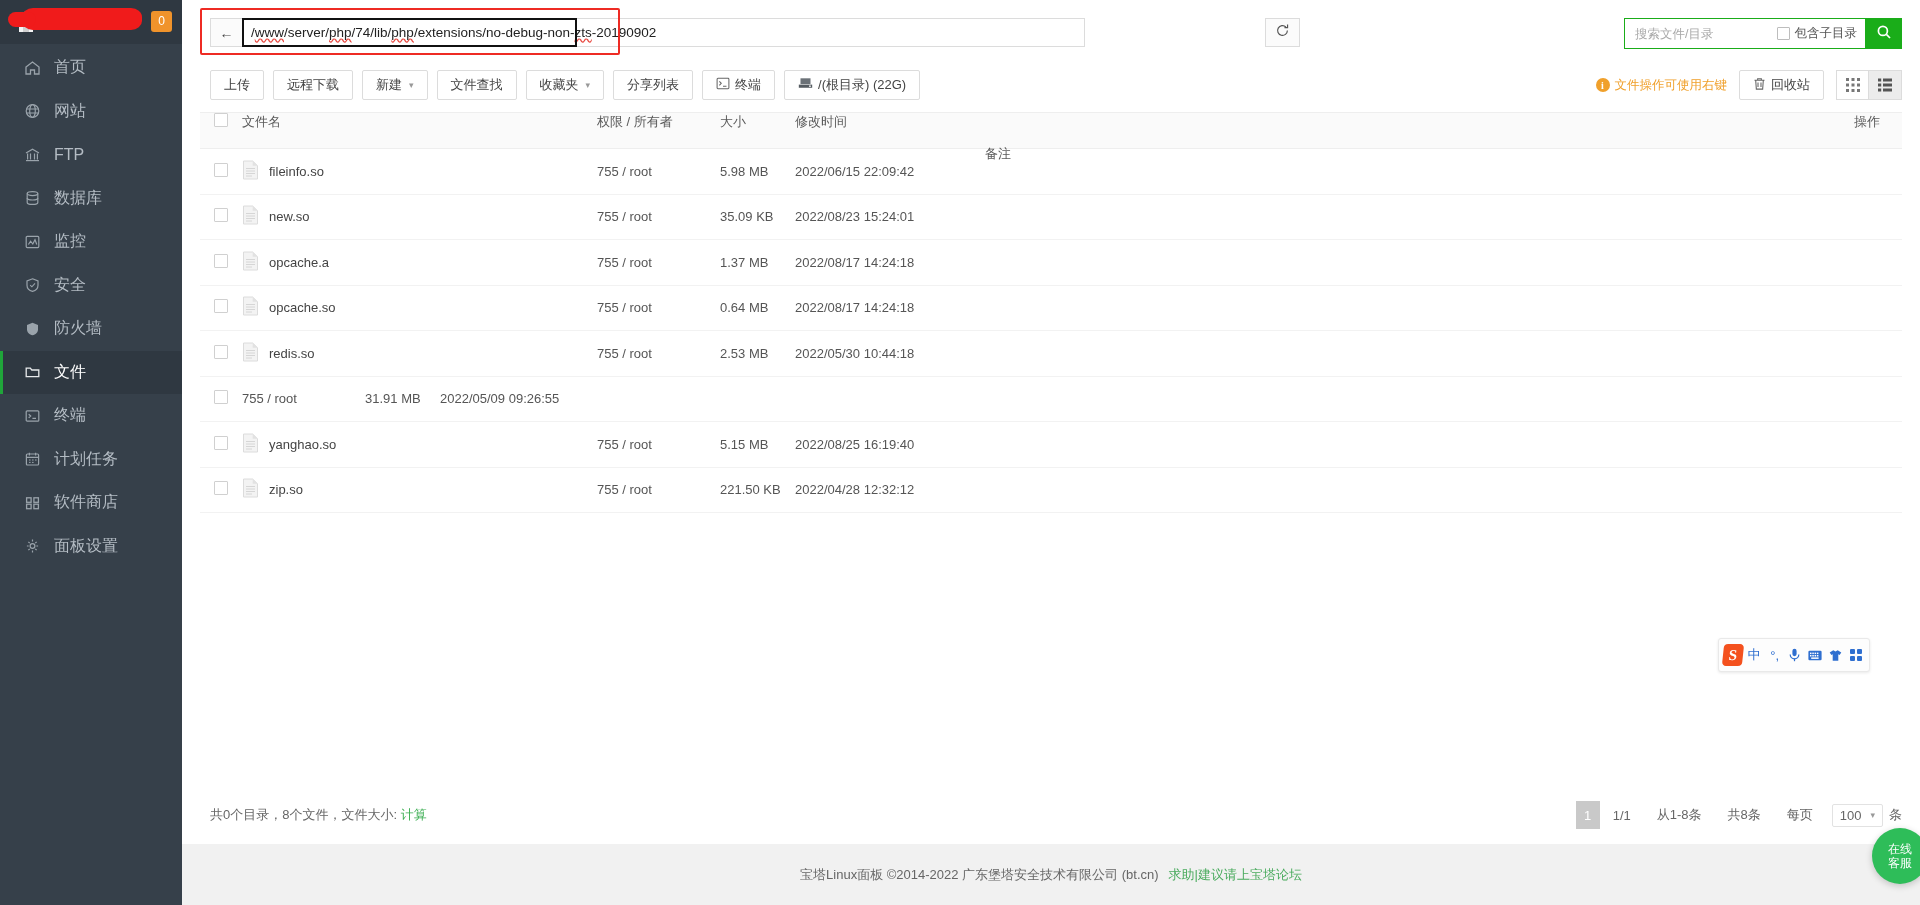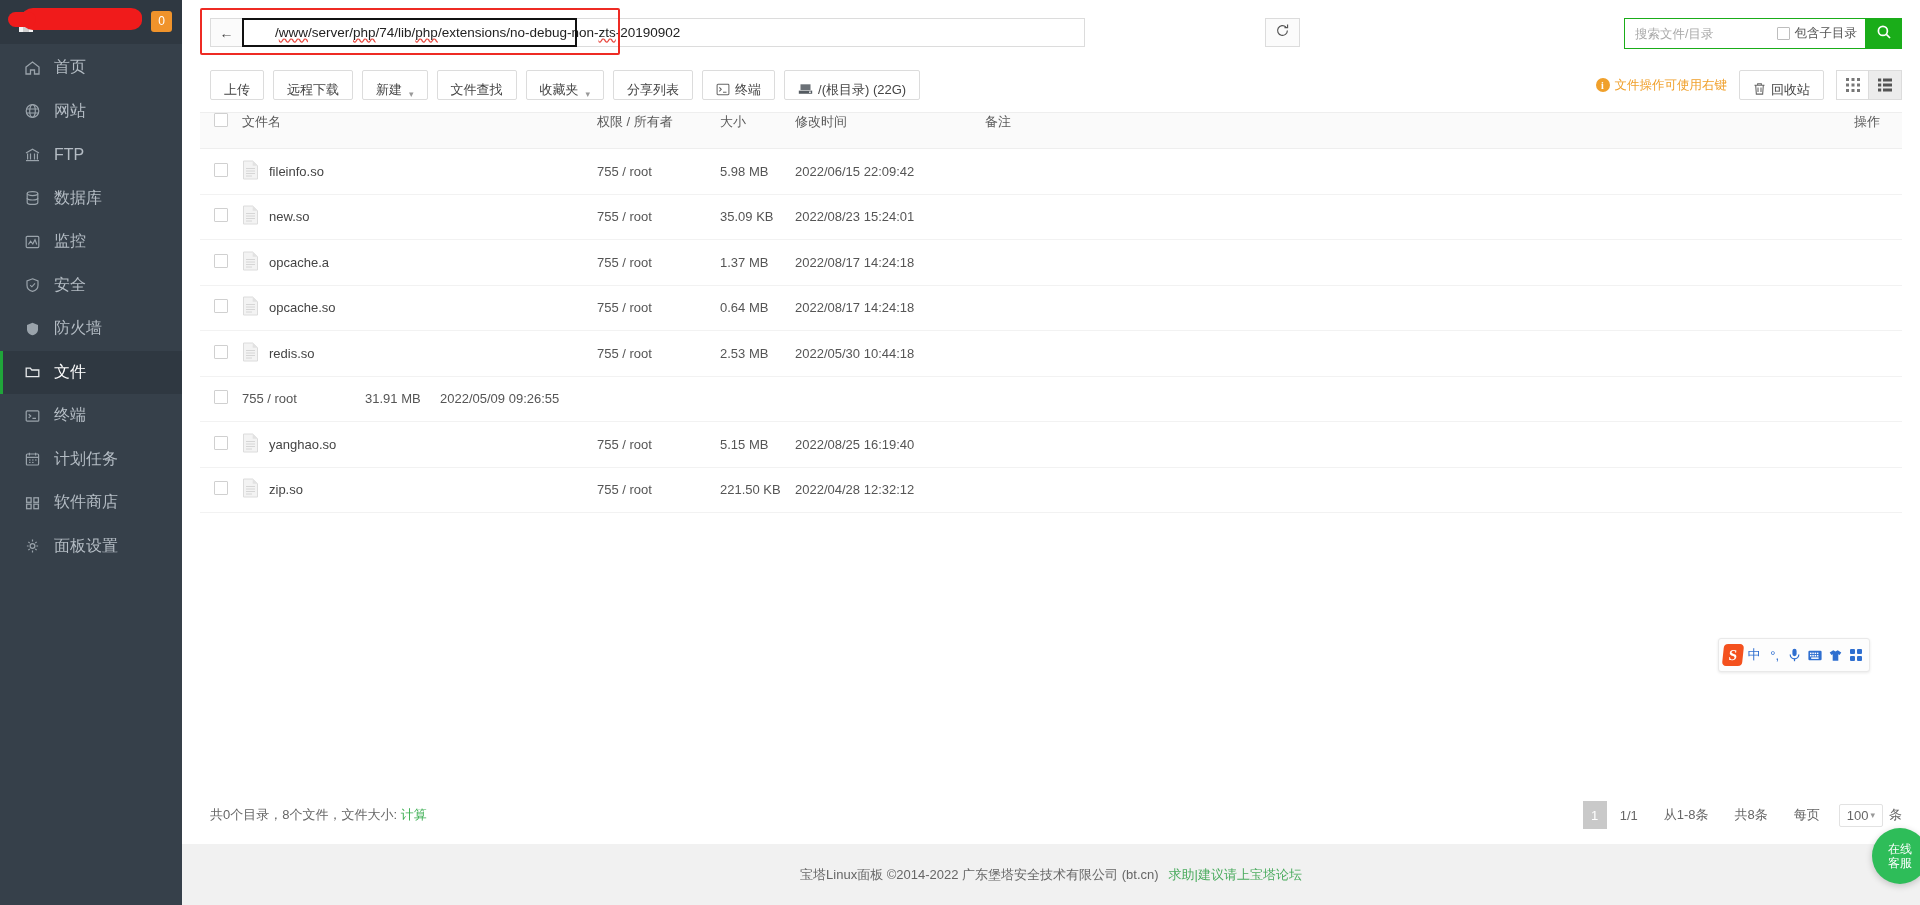--- a/index.html
+++ b/index.html
@@ -103,21 +103,21 @@
     display: flex; align-items: center;
     padding-left: 8px;
     font-size: 13.5px; color: #222;
   }
   .path-input-focusbox {
     position: absolute; left: 60px; top: 18px;
     width: 335px; height: 29px;
     border: 2px solid #111;
     pointer-events: none;
   }
-  .path-text { white-space: nowrap; margin-left: 24px; }
+  .path-text { white-space: nowrap; }
   .sp { text-decoration: underline wavy #e8483f; text-decoration-skip-ink: none; }
   .refresh-btn {
     position: absolute; left: 1083px; top: 18px;
     width: 35px; height: 29px;
     border: 1px solid #dcdcdc;
     background: #fbfbfb;
     display: flex; align-items: center; justify-content: center;
     cursor: pointer;
   }
   .search-wrap {
@@ -152,21 +152,21 @@
     cursor: pointer;
   }
 
   
   .toolbar { position: absolute; left: 0; top: 65px; right: 0; height: 44px; }
   .btn-group { position: absolute; left: 28px; top: 5px; display: flex; gap: 9px; }
   .btn {
     height: 30px; padding: 0 13px;
     border: 1px solid #dcdcdc; border-radius: 2px;
     background: #fff; color: #444; font-size: 13px;
-    display: flex; align-items: flex-end; gap: 5px;
+    display: flex; align-items: center; gap: 5px;
     cursor: pointer; white-space: nowrap;
   }
   .caret { font-size: 9px; color: #999; margin-left: 2px; }
   .right-tools {
     position: absolute; right: 18px; top: 5px;
     display: flex; align-items: center; gap: 12px;
   }
   .tip {
     display: flex; align-items: center; gap: 5px;
     color: #f0a02b; font-size: 12.5px; white-space: nowrap;
@@ -200,21 +200,21 @@
     display: flex; align-items: center;
     height: 45.5px;
     border-bottom: 1px solid #f2f2f2;
     font-size: 13px; color: #555;
   }
   .c-check { width: 42px; padding-left: 14px; flex: none; }
   .c-name  { width: 355px; flex: none; display: flex; align-items: center; gap: 10px; }
   .c-perm  { width: 123px; flex: none; }
   .c-size  { width: 75px; flex: none; }
   .c-time  { width: 190px; flex: none; }
-  .c-note  { flex: 1; }
+  .c-note  { flex: 1; margin-top: 32px; }
   .c-ops   { width: 120px; flex: none; text-align: right; padding-right: 22px; }
   .cbx2 {
     width: 14px; height: 14px; border: 1px solid #d0d0d0;
     background: #fff; border-radius: 1px; display: inline-block; cursor: pointer;
   }
   .fname { color: #444; }
 
   
   .card-foot {
     position: absolute; left: 0; bottom: 0; right: 0; height: 58px;
@@ -229,21 +229,21 @@
     display: flex; align-items: center; height: 30px;
     font-size: 13px; color: #666;
   }
   .pg-num {
     width: 24px; height: 28px; background: #c9c9c9; color: #fff;
     display: flex; align-items: center; justify-content: center;
     font-size: 13px; cursor: pointer;
   }
   .pg-cell { padding: 0 13px; white-space: nowrap; }
   .pg-sel {
-    display: inline-flex; align-items: center; 
+    display: inline-flex; align-items: center; gap: 7px;
     border: 1px solid #e2e2e2; padding: 3px 7px; border-radius: 2px;
     background: #fff; cursor: pointer; margin: 0 6px;
   }
 
   
   .page-footer {
     position: absolute; left: 0; bottom: 0; width: 1738px; height: 61px;
     display: flex; align-items: center; justify-content: center;
     font-size: 13px; color: #666;
     background: #f1f1f1;

